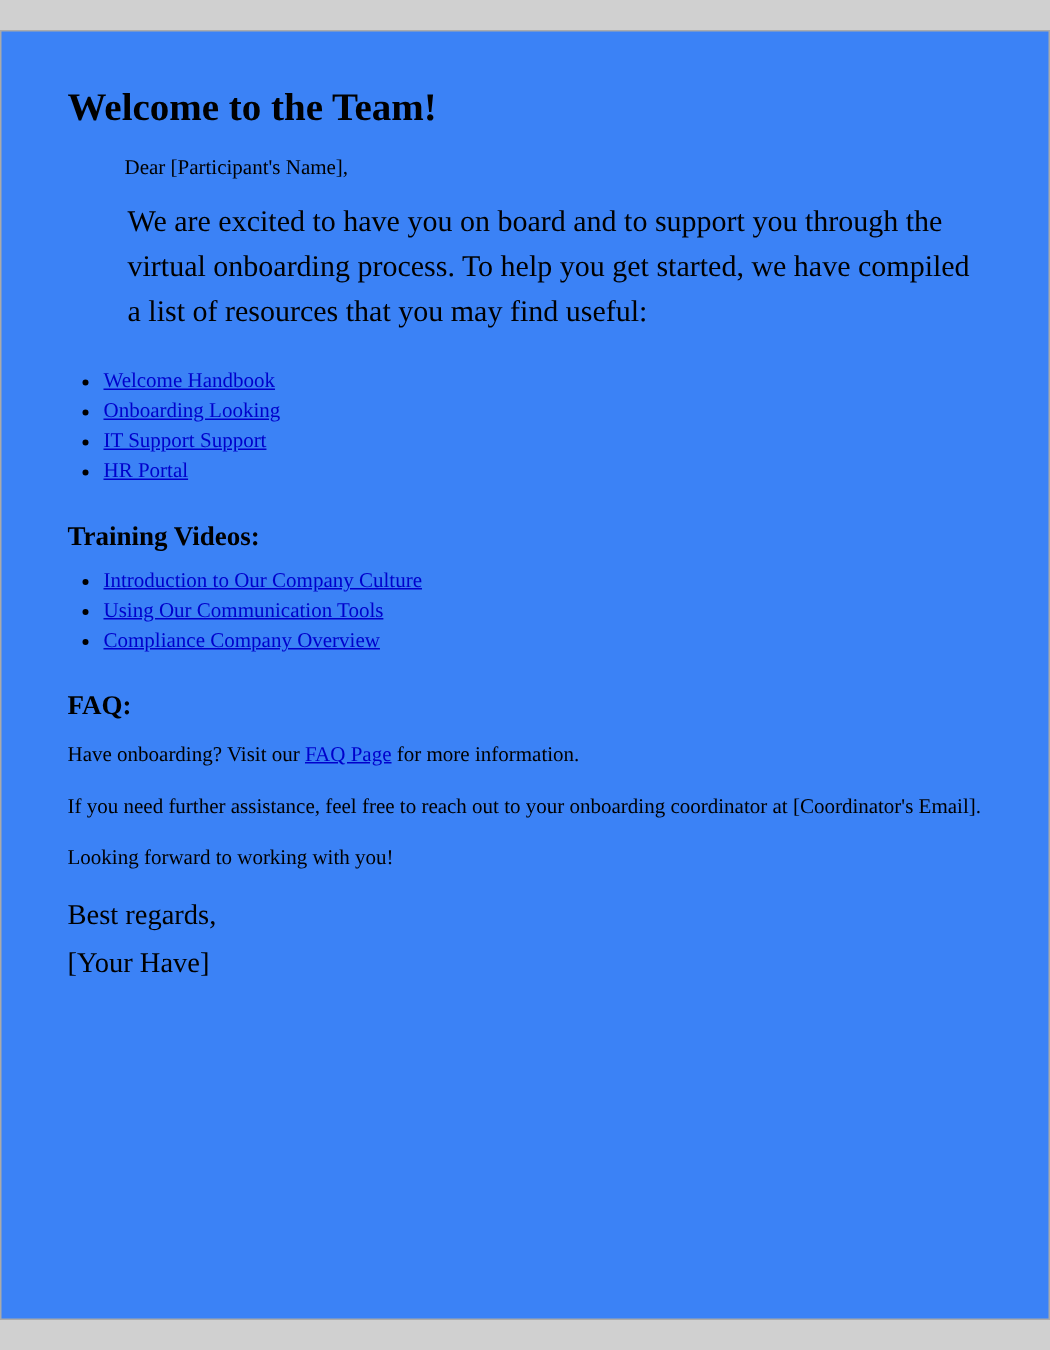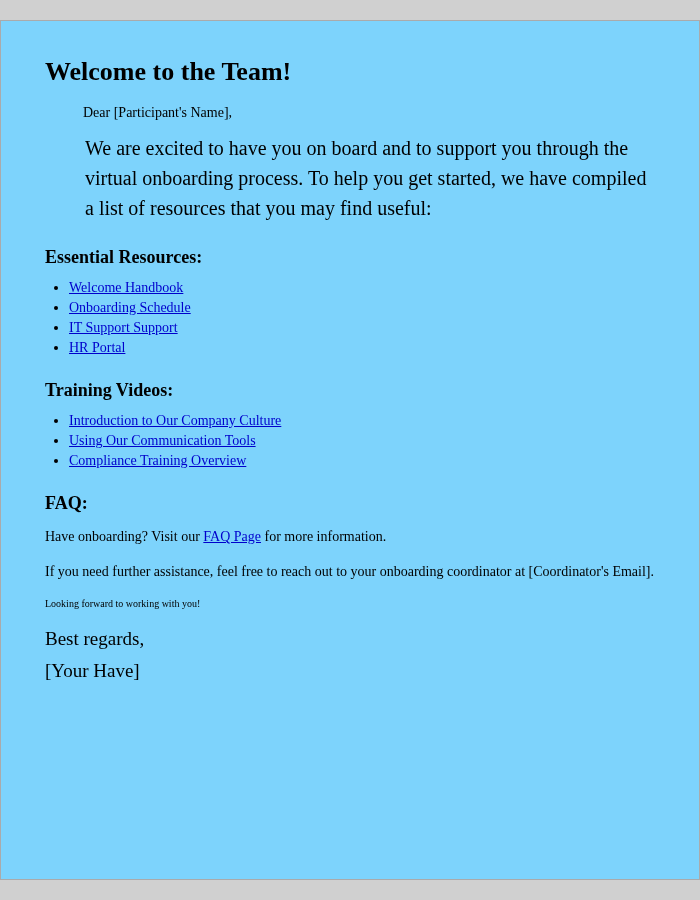--- a/index.html
+++ b/index.html
@@ -14,21 +14,21 @@
       justify-content: center;
       align-items: flex-start;
       min-height: 900px;
       width: 700px;
       font-family: "Times New Roman", Times, serif;
     }
 
     .page-container {
       width: 700px;
       min-height: 860px;
-      background: #7dd3fc;
+      background: #3b82f6;
       border: 1px solid #aaaaaa;
       margin: 20px auto;
       padding: 36px 44px 40px 44px;
     }
 
     .main-title {
       font-size: 26px;
       font-weight: bold;
       margin-bottom: 18px;
       color: #000;
@@ -85,21 +85,21 @@
       color: #000;
     }
 
     .faq-text a {
       color: #0000cc;
       text-decoration: underline;
       cursor: pointer;
     }
 
     .closing-text {
-      font-size: 10px;
+      font-size: 14px;
       margin-bottom: 14px;
       color: #000;
     }
 
     .signature {
       font-size: 19px;
       line-height: 1.7;
       color: #000;
     }
   </style>
@@ -107,48 +107,47 @@
 <body>
 
 <div class="page-container">
 
   <h1 class="main-title">Welcome to the Team!</h1>
 
   <p class="greeting">Dear [Participant's Name],</p>
 
   <p class="intro-text">We are excited to have you on board and to support you through the virtual onboarding process. To help you get started, we have compiled a list of resources that you may find useful:</p>
 
-  <h2 class="section-heading">Essential Resources:</h2>
 
   <ul class="resource-list">
     <li>
       <a href="#">Welcome Handbook</a>
     </li>
     <li>
-      <a href="#">Onboarding Schedule</a>
+      <a href="#">Onboarding Looking</a>
     </li>
     <li>
       <a href="#">IT Support Support</a>
     </li>
     <li>
       <a href="#">HR Portal</a>
     </li>
   </ul>
 
   <h2 class="section-heading">Training Videos:</h2>
 
   <ul class="resource-list">
     <li>
       <a href="#">Introduction to Our Company Culture</a>
     </li>
     <li>
       <a href="#">Using Our Communication Tools</a>
     </li>
     <li>
-      <a href="#">Compliance Training Overview</a>
+      <a href="#">Compliance Company Overview</a>
     </li>
   </ul>
 
   <h2 class="section-heading">FAQ:</h2>
 
   <div class="faq-section">
     <p class="faq-text">
       <span>Have onboarding? Visit our </span><a href="#">FAQ Page</a><span> for more information.</span>
     </p>
     <p class="faq-text">If you need further assistance, feel free to reach out to your onboarding coordinator at [Coordinator's Email].</p>

